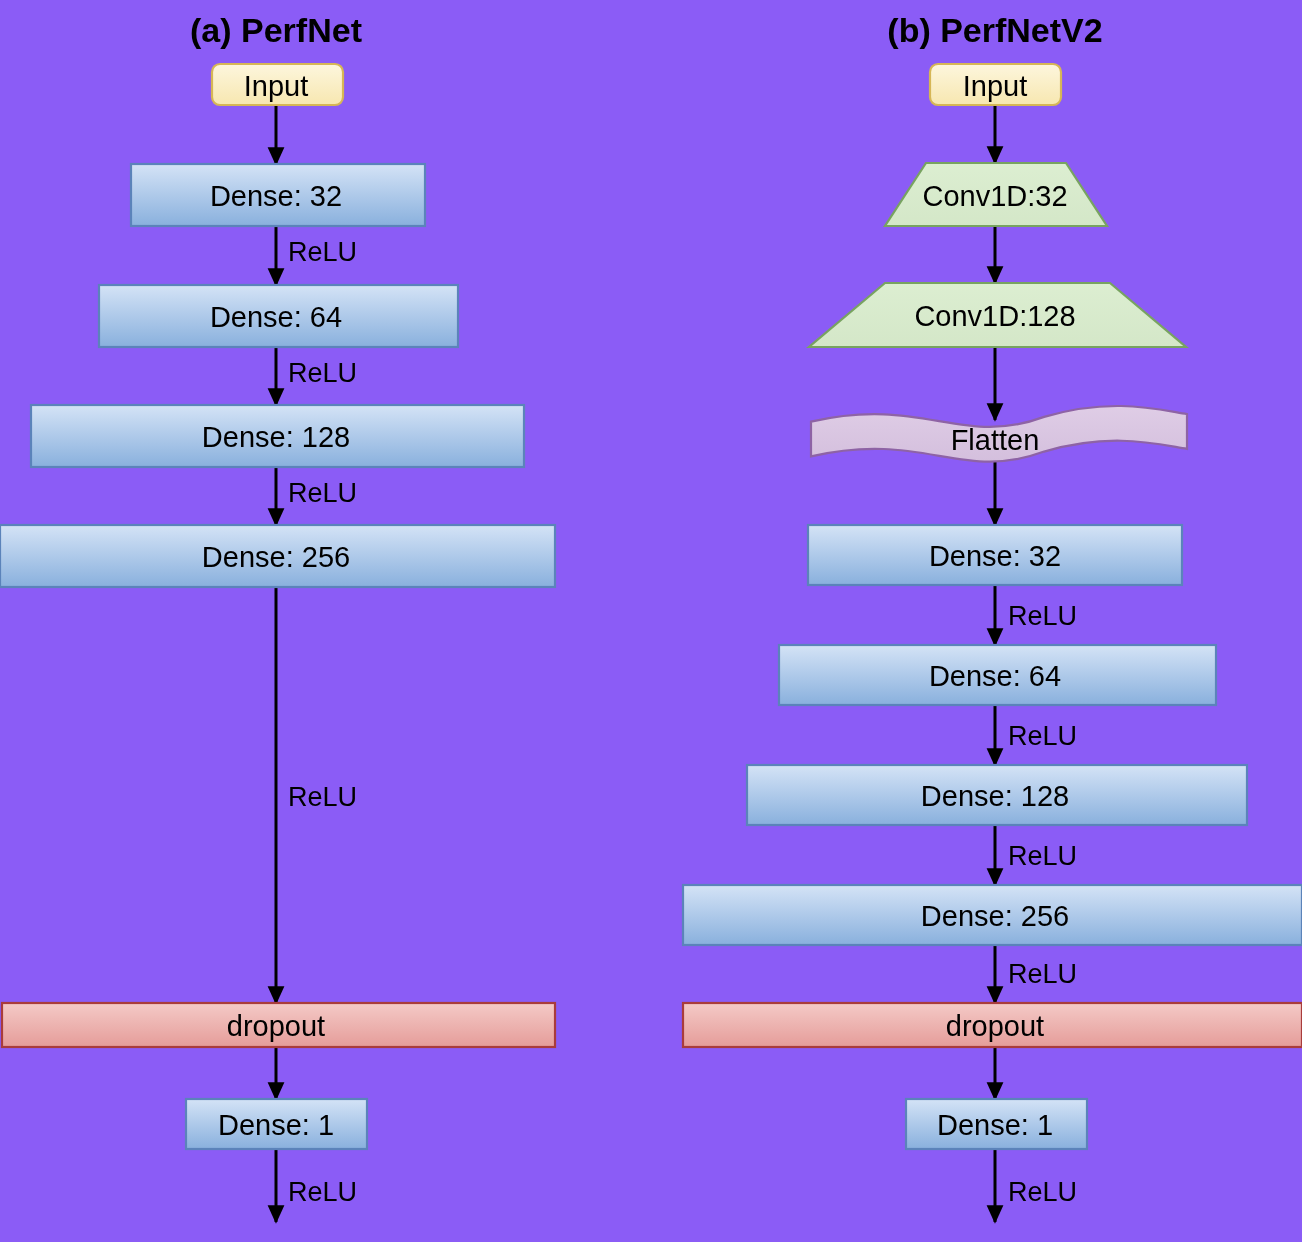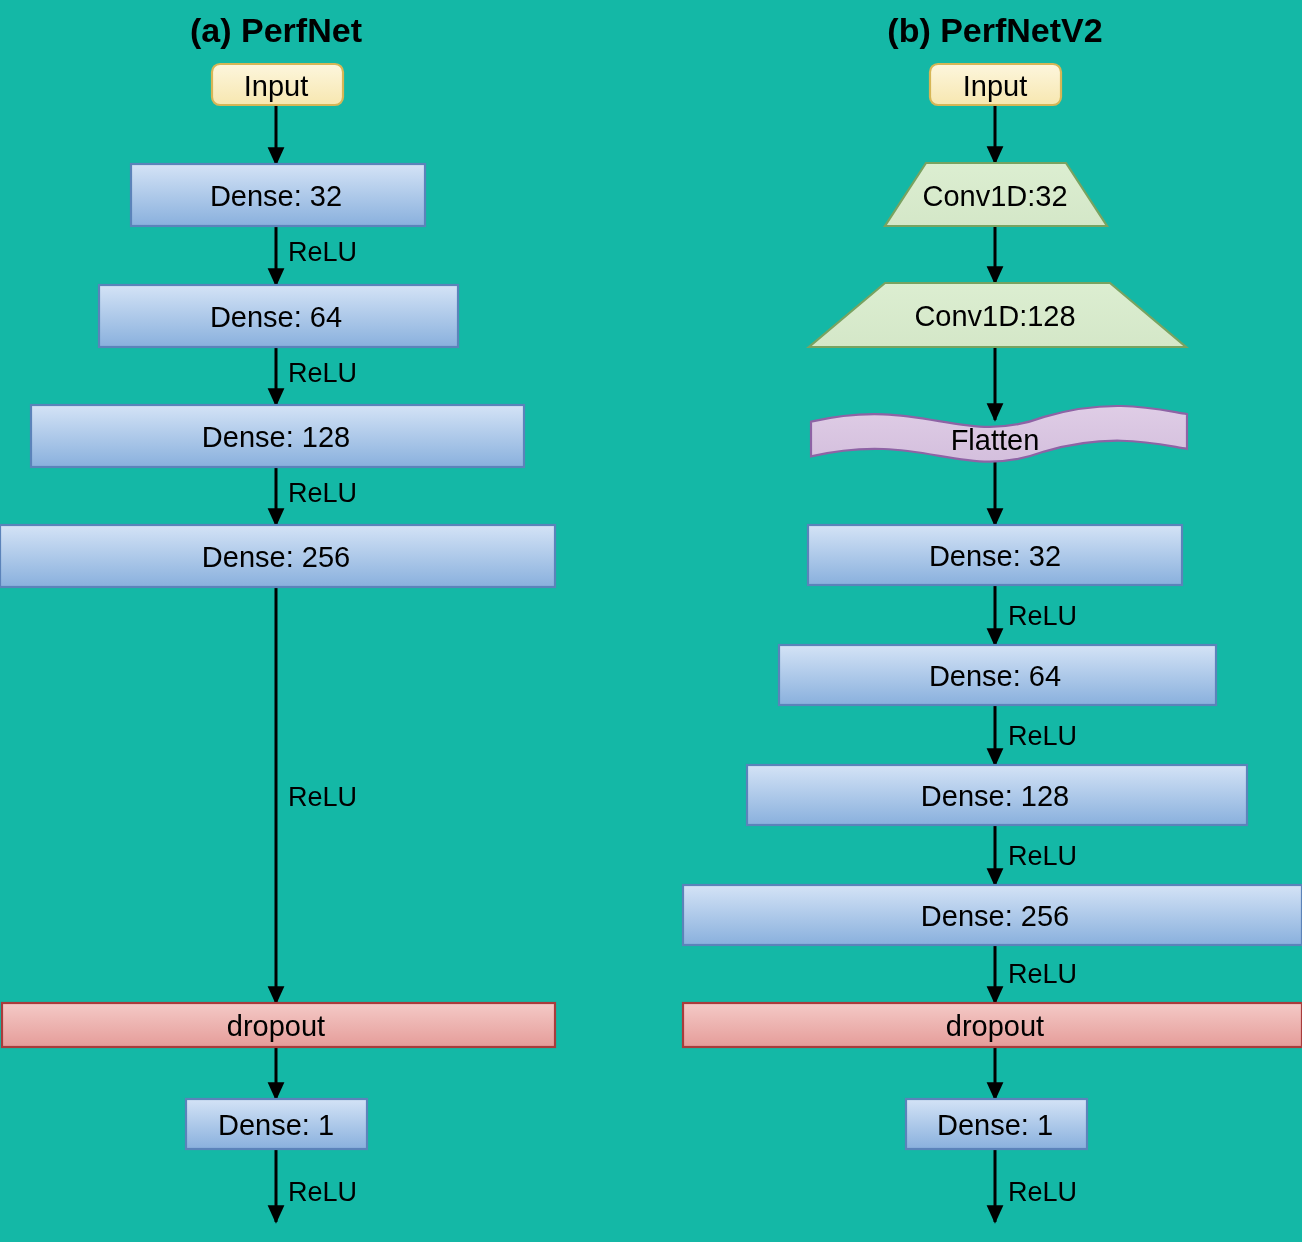--- a/index.html
+++ b/index.html
@@ -10,21 +10,21 @@
   body {
     width: 1302px;
     height: 1242px;
     overflow: hidden;
     font-family: "Liberation Sans", sans-serif;
   }
   #diagram-root {
     position: relative;
     width: 1302px;
     height: 1242px;
-    background: #14b8a6;
+    background: #8b5cf6;
   }
   svg.flow {
     position: absolute;
     top: 0;
     left: 0;
     width: 1302px;
     height: 1242px;
   }
   text {
     font-family: "Liberation Sans", sans-serif;

